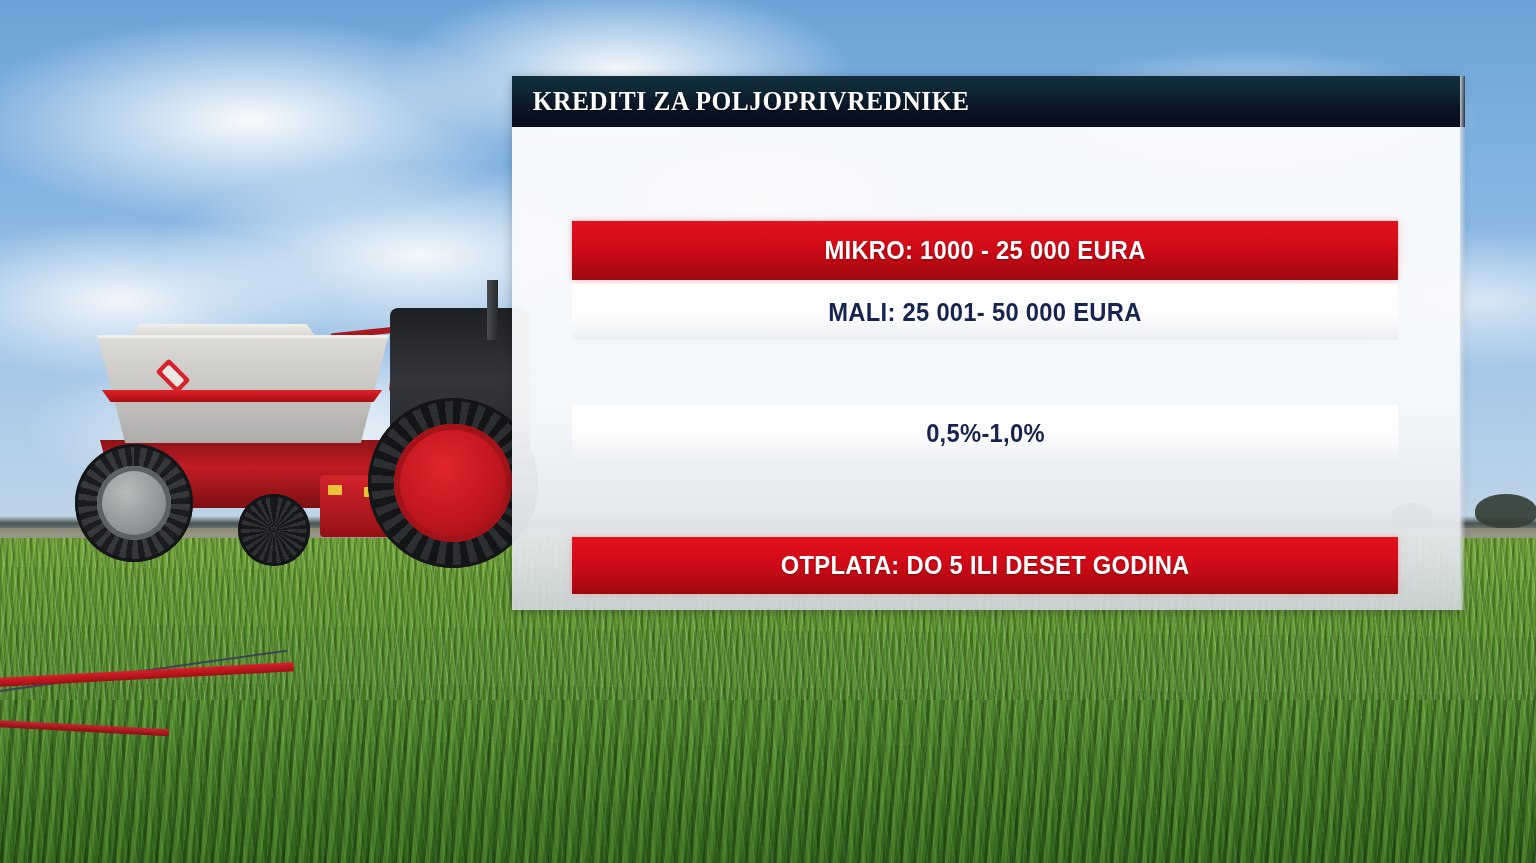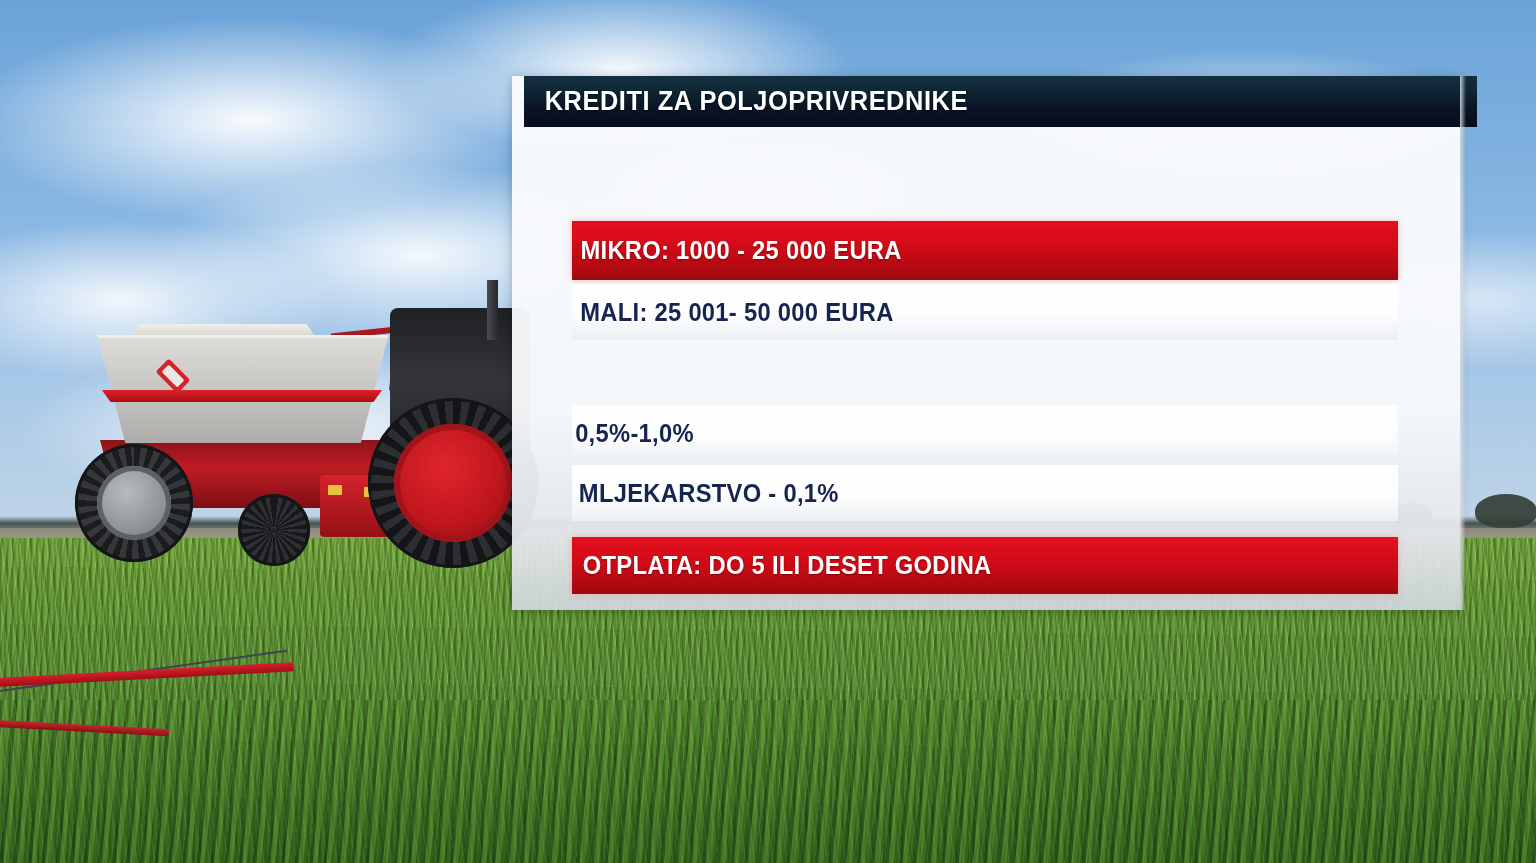--- a/index.html
+++ b/index.html
@@ -220,25 +220,26 @@
     width: 948px; height: 534px;
     background: linear-gradient(to bottom,
       rgba(250,251,253,.97) 0%,
       rgba(247,249,251,.96) 62%,
       rgba(226,230,234,.95) 88%,
       rgba(208,214,220,.93) 100%);
     box-shadow: 0 2px 10px rgba(0,0,0,.25);
   }
   .panel-header {
     position: absolute;
-    left: 12px; top: 0;
+    left: 0; top: 0;
     width: 953px; height: 51px;
     background: linear-gradient(to bottom, #133040 0%, #0f2735 28%, #0a1526 62%, #070d1c 100%);
     display: flex;
     align-items: center;
+    font-family: Liberation Serif, serif;
   }
   .panel-title {
     color: #ffffff;
     font-size: 27px;
     font-weight: bold;
     letter-spacing: .6px;
     padding-left: 22px;
     text-shadow: 0 1px 2px rgba(0,0,0,.55);
     transform: scaleX(.94);
     transform-origin: left center;
@@ -249,20 +250,21 @@
     position: absolute;
     left: 0; top: 51px;
     width: 948px; height: 483px;
   }
   .row {
     position: absolute;
     left: 60px;
     width: 826px;
     display: flex;
     align-items: center;
+    justify-content: center;
     box-sizing: border-box;
   }
   .row .row-text {
     font-size: 25px;
     font-weight: bold;
     letter-spacing: .3px;
     transform: scaleX(.95);
     white-space: nowrap;
   }
   .row.red {
@@ -352,23 +354,20 @@
 
       <div class="row white" style="top:157px; height:56px;">
         <span class="row-text">MALI: 25 001- 50 000 EURA</span>
       </div>
 
 
       <div class="row white" style="top:278px; height:56px;">
         <span class="row-text">0,5%-1,0%</span>
       </div>
 
-      <div class="row white" style="top:338px; height:56px;">
-        <span class="row-text">MLJEKARSTVO - 0,1%</span>
-      </div>
 
       <div class="row red" style="top:398px; height:57px;margin-top:12px;">
         <span class="row-text">OTPLATA: DO 5 ILI DESET GODINA</span>
       </div>
 
 
     </div>
   </div>
 
   <div class="panel-edge"></div>

